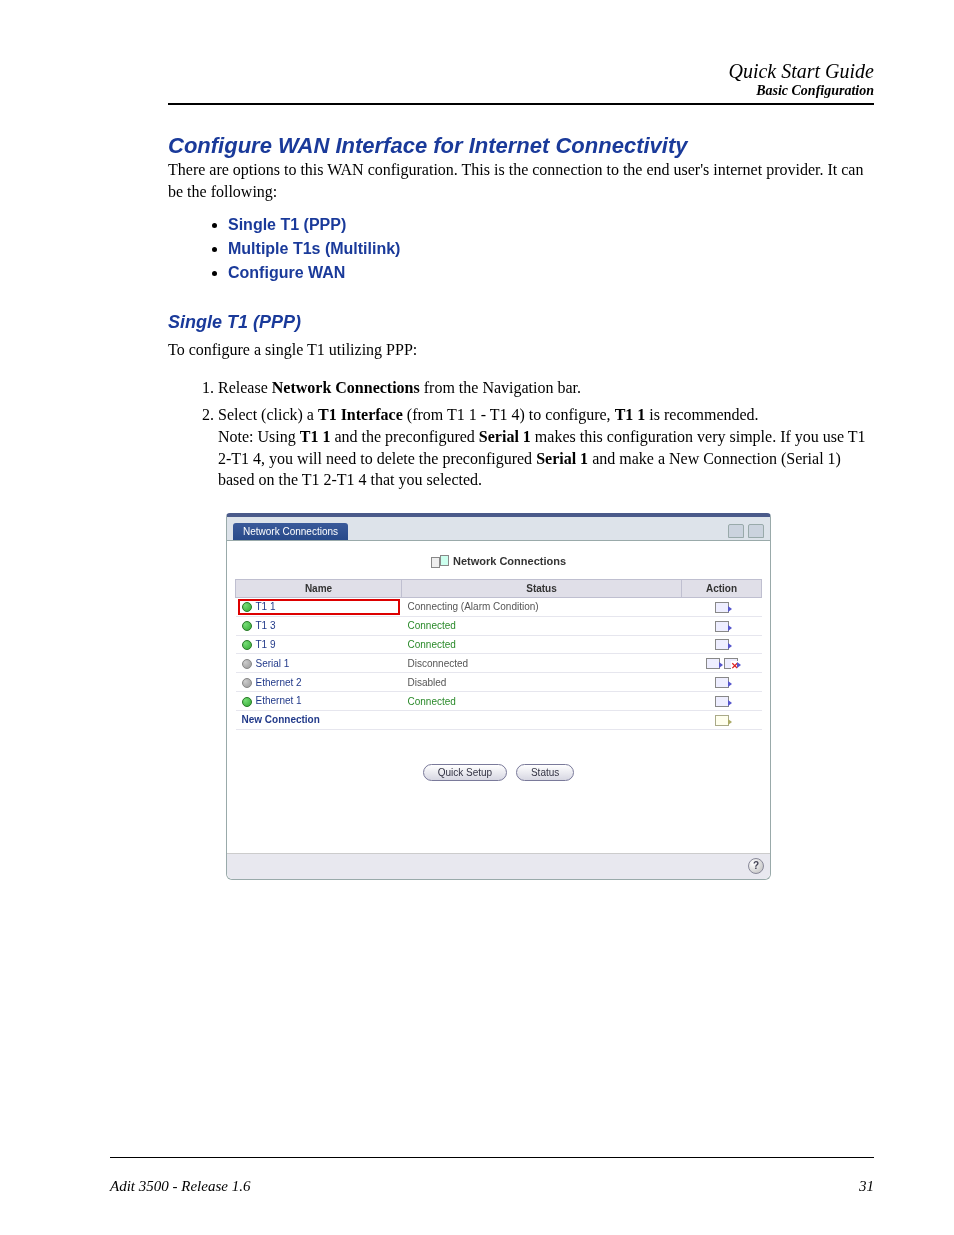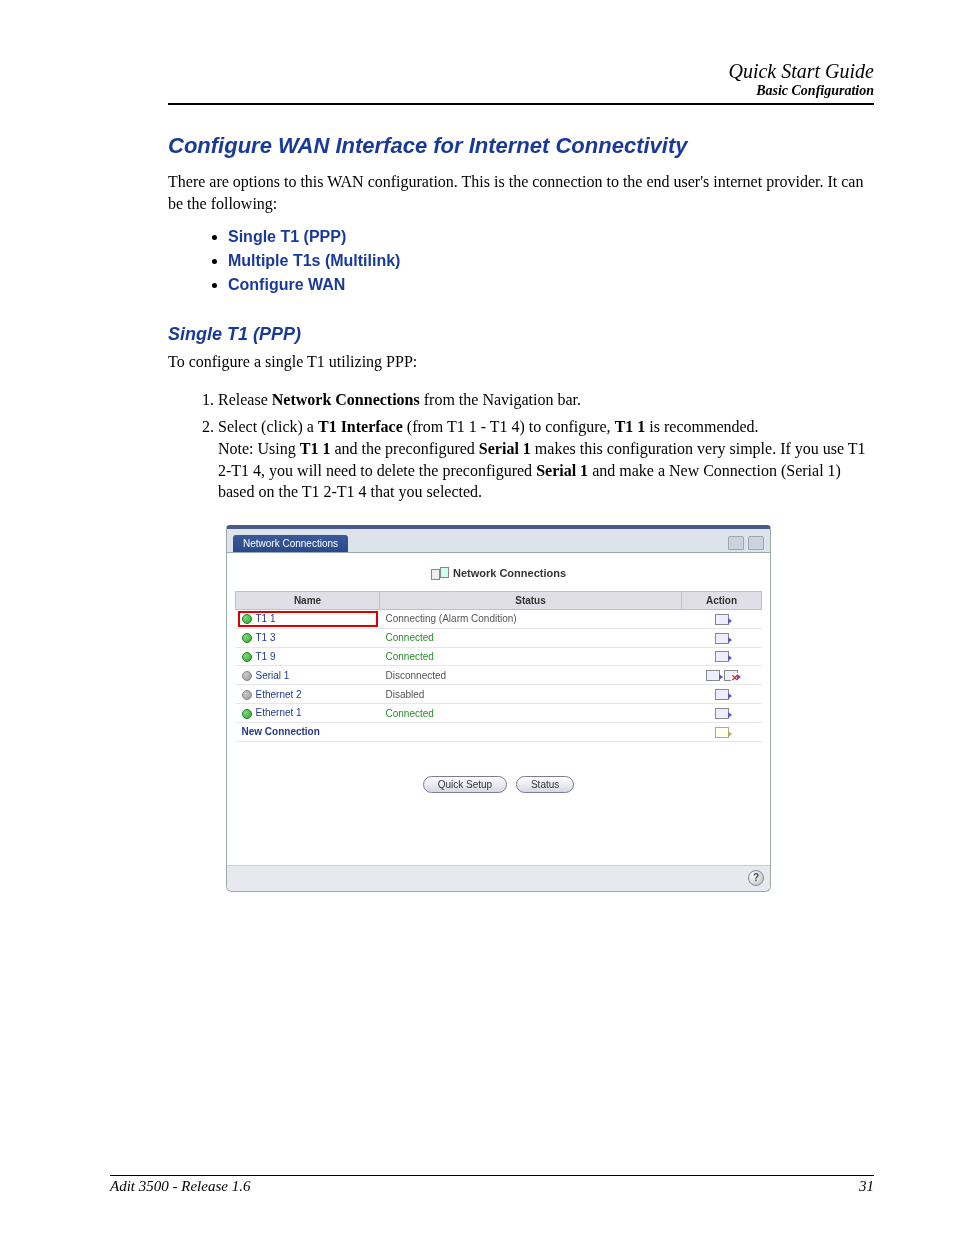--- a/index.html
+++ b/index.html
@@ -37,21 +37,20 @@
     margin-top: 2px;
     margin-bottom: 28px;
   }
   .content { margin-left: 58px; }
   .h2 {
     font-family: Arial, Helvetica, sans-serif;
     font-style: italic;
     font-weight: bold;
     color: #1a3a9a;
     font-size: 22px;
-    margin-bottom: 12px;
   }
   .para {
     font-size: 16px;
     line-height: 1.35;
     margin-bottom: 14px;
   }
   ul.opts {
     list-style: disc;
     padding-left: 60px;
     margin: 10px 0 26px 0;
@@ -146,21 +145,21 @@
     border-collapse: collapse;
   }
   table.conn th {
     background: #e0dfe8;
     border: 1px solid #bfbfd0;
     font-weight: bold;
     font-size: 10px;
     padding: 3px 6px;
     color: #333;
   }
-  table.conn th.name { width: 144px; text-align:center;}
+  table.conn th.name { width: 166px; text-align:center;}
   table.conn th.status { text-align:center;}
   table.conn th.action { width: 80px; text-align:center;}
   table.conn td {
     border-bottom: 1px solid #e6e6ee;
     padding: 3px 6px;
     font-size: 10px;
     vertical-align: middle;
   }
   table.conn td.nm a { color: #223a8a; text-decoration: none; }
   table.conn td.st  { color: #555; }
@@ -218,21 +217,21 @@
     border:1px solid #889;
     font-size:10px; text-align:center; line-height:14px;
     color:#445; font-weight:bold;
   }
   .page-footer {
     position:absolute;
     left:110px; right:80px; bottom:40px;
     border-top:1px solid #000;
     display:flex; justify-content:space-between;
     font-style:italic; font-size:15px;
-    padding-top:2px;
+    padding-top:20px;
   }
 </style>
 </head>
 <body>
 
 <div class="page">
   <div class="header-block">
     <div class="header-title">Quick Start Guide</div>
     <div class="header-sub">Basic Configuration</div>
   </div>

